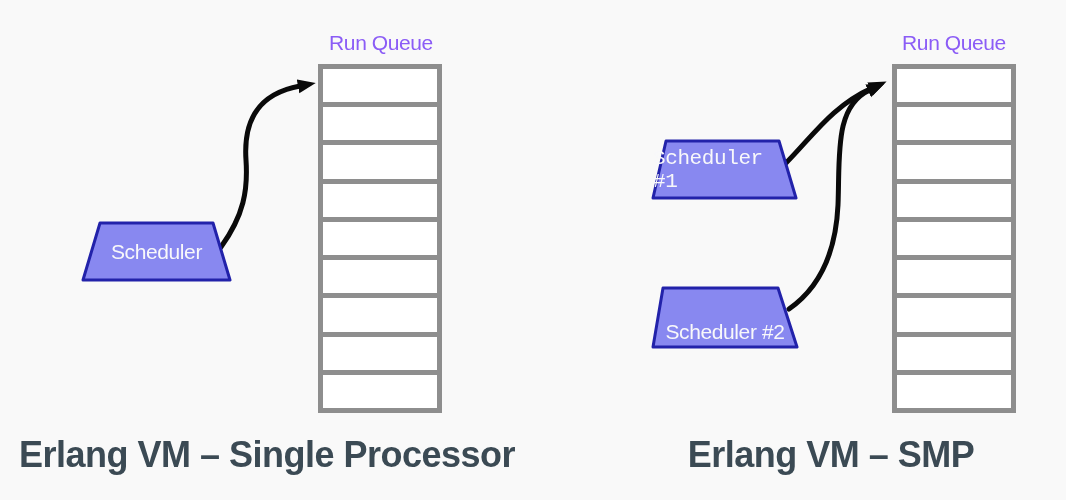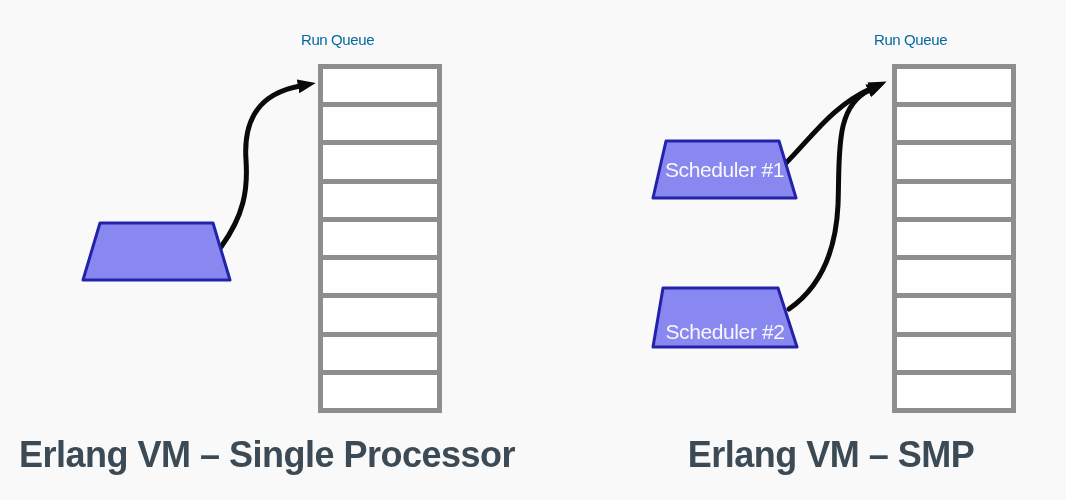--- a/index.html
+++ b/index.html
@@ -51,40 +51,41 @@
     flex: 1;
     background: #ffffff;
   }
   .queue-single { left: 318px; }
   .queue-smp    { left: 892px; }
 
   .rq-label {
     position: absolute;
     top: 31px;
     width: 160px;
-    font-size: 15px;
+    text-align: center;
+    font-size: 21px;
     letter-spacing: -0.4px;
-    color: #0369a1;
+    color: #8b5cf6;
     z-index: 1;
   }
   .rq-label-single { left: 301px; }
   .rq-label-smp    { left: 874px; }
 
   .sched-label {
     position: absolute;
     display: flex;
     align-items: center;
     justify-content: center;
     color: #f8f8fa;
     font-size: 21px;
     letter-spacing: -0.4px;
     z-index: 3;
   }
   .sched-single { left: 83px;  top: 223px; width: 147px; height: 57px; }
-  .sched-smp-1  { left: 653px; top: 141px; width: 143px; height: 57px; }
+  .sched-smp-1  { left: 653px; top: 141px; width: 143px; height: 57px; font-family: Liberation Mono, monospace; }
   .sched-smp-2  { left: 653px; top: 296px; width: 144px; height: 72px; }
 
   .caption {
     position: absolute;
     top: 434px;
     width: 500px;
     text-align: center;
     font-size: 36px;
     letter-spacing: -0.5px;
     color: #3b4a54;
@@ -124,20 +125,21 @@
   <div class="cell"></div>
       <div class="cell"></div>
       <div class="cell"></div>
       <div class="cell"></div>
       <div class="cell"></div>
       <div class="cell"></div>
       <div class="cell"></div>
       <div class="cell"></div>
     </div>
 
+  <div class="sched-label sched-single">Scheduler</div>
 
   <div class="caption caption-single">Erlang VM – Single Processor</div>
 
   <div class="rq-label rq-label-smp">Run Queue</div>
 
   <div class="queue queue-smp">
     <div class="cell"></div>
   <div class="cell"></div>
       <div class="cell"></div>
       <div class="cell"></div>

